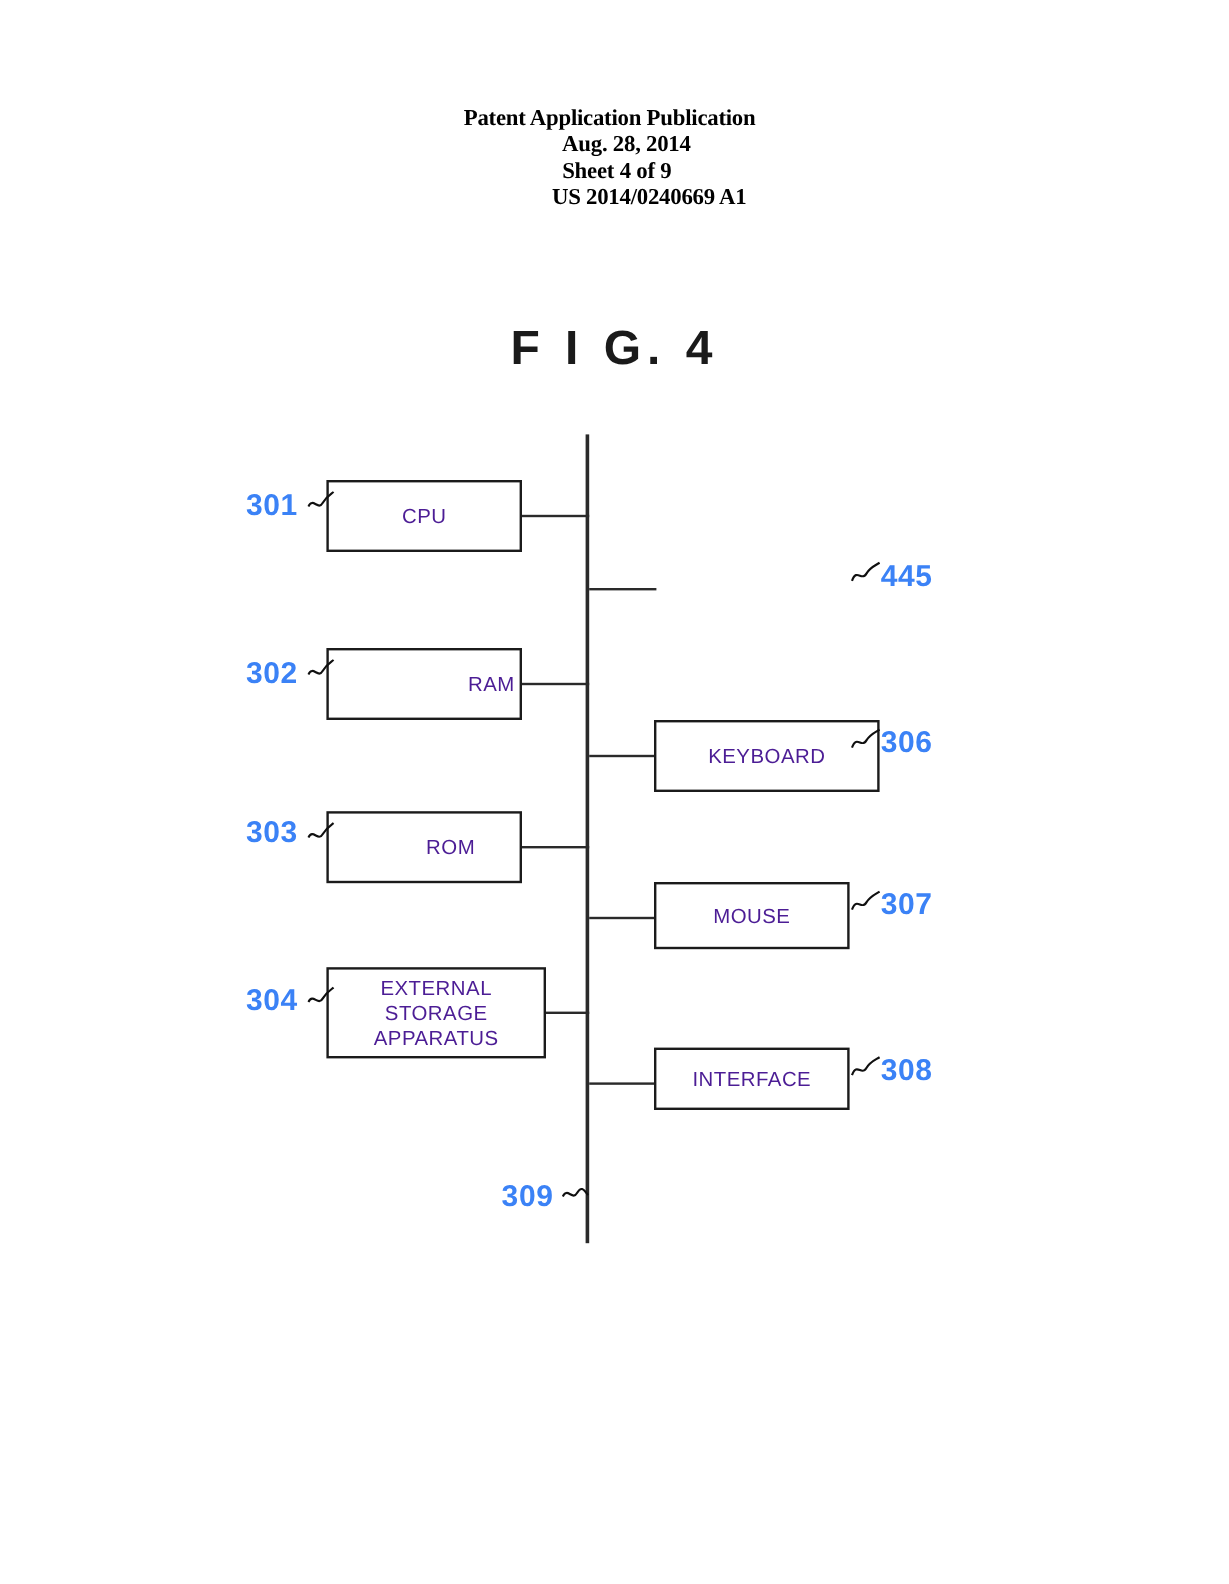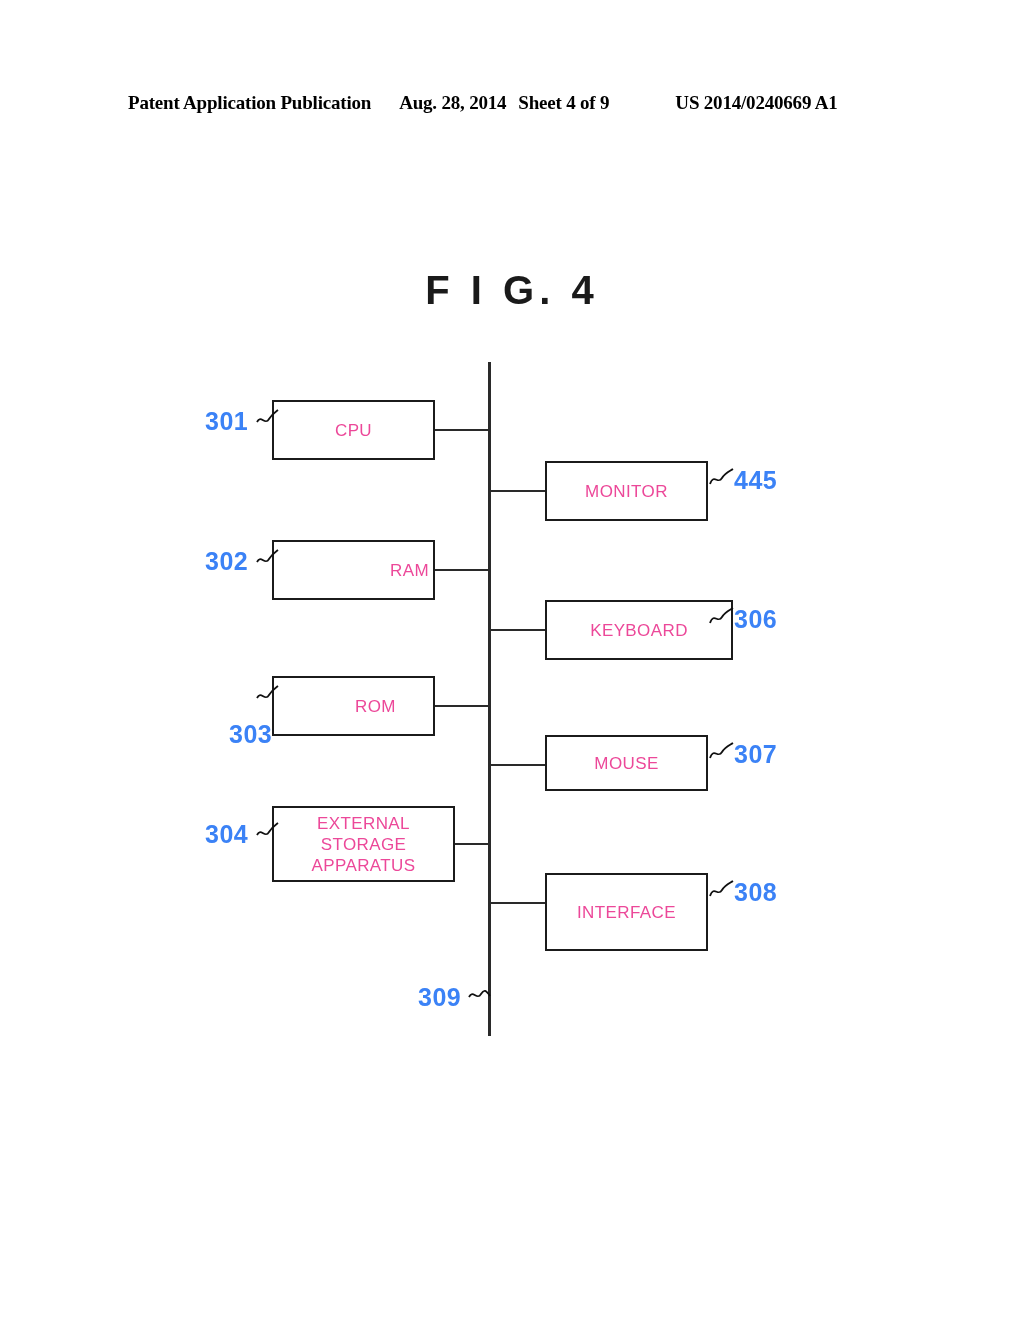--- a/index.html
+++ b/index.html
@@ -18,27 +18,28 @@
   }
 
   
   #header {
     position: absolute;
     left: 128px;
     top: 88px;
     width: 760px;
     height: 26px;
     display: flex;
-    align-items: flex-end;
+    align-items: center;
     font-family: "Liberation Serif", serif;
     font-weight: bold;
     font-size: 19px;
     letter-spacing: -0.2px;
     color: #000000;
     white-space: nowrap;
+    flex-direction: column;
   }
   #header .h-pub   { flex: 0 0 auto; }
   #header .h-date  { flex: 0 0 auto; margin-left: 28px; }
   #header .h-sheet { flex: 0 0 auto; margin-left: 12px; }
   #header .h-num   { flex: 0 0 auto; margin-left: 66px; }
 
   
   #fig-title {
     position: absolute;
     left: 0;
@@ -66,21 +67,21 @@
     box-sizing: border-box;
     border: 2px solid #1b1b1b;
     background: #ffffff;
     display: flex;
     align-items: center;
     justify-content: center;
     text-align: center;
     font-size: 17px;
     line-height: 21px;
     letter-spacing: 0.4px;
-    color: #ec4899;
+    color: #4c1d95;
     z-index: 3;
   }
   .unit-box .box-label {
     display: block;
     padding: 0 4px;
   }
   .unit-box .box-label .ln { display: block; }
 
   
   .ref-num {
@@ -161,55 +162,50 @@
     </div>
 
     <div class="unit-box" style="left:272px; top:806px; width:183px; height:76px;">
       <span class="box-label">
         <span class="ln">EXTERNAL</span>
         <span class="ln">STORAGE</span>
         <span class="ln">APPARATUS</span>
       </span>
     </div>
 
-    <div class="unit-box" style="left:545px; top:461px; width:163px; height:60px;">
-      <span class="box-label">
-        <span class="ln">MONITOR</span>
-      </span>
-    </div>
 
     <div class="unit-box" style="left:545px; top:600px; width:188px; height:60px;">
       <span class="box-label">
         <span class="ln">KEYBOARD</span>
       </span>
     </div>
 
     <div class="unit-box" style="left:545px; top:735px; width:163px; height:56px;">
       <span class="box-label">
         <span class="ln">MOUSE</span>
       </span>
     </div>
 
-    <div class="unit-box" style="left:545px; top:873px; width:163px; height:78px;">
+    <div class="unit-box" style="left:545px; top:873px; width:163px; height:52px;">
       <span class="box-label">
         <span class="ln">INTERFACE</span>
       </span>
     </div>
 
     <div class="ref-num" style="left:205px; top:407px;">301</div>
     <svg class="leader" style="left:256px; top:408px;" width="26" height="26" viewBox="0 0 26 26">
       <path d="M1,14 C5,6 9,18 13,11 C16,6 18,5 22,2" fill="none" stroke="#101010" stroke-width="1.8"></path>
     </svg>
 
     <div class="ref-num" style="left:205px; top:547px;">302</div>
     <svg class="leader" style="left:256px; top:548px;" width="26" height="26" viewBox="0 0 26 26">
       <path d="M1,14 C5,6 9,18 13,11 C16,6 18,5 22,2" fill="none" stroke="#101010" stroke-width="1.8"></path>
     </svg>
 
-    <div class="ref-num" style="left:205px; top:720px;margin-left:24px;">303</div>
+    <div class="ref-num" style="left:205px; top:680px;">303</div>
     <svg class="leader" style="left:256px; top:684px;" width="26" height="26" viewBox="0 0 26 26">
       <path d="M1,14 C5,6 9,18 13,11 C16,6 18,5 22,2" fill="none" stroke="#101010" stroke-width="1.8"></path>
     </svg>
 
     <div class="ref-num" style="left:205px; top:820px;">304</div>
     <svg class="leader" style="left:256px; top:821px;" width="26" height="26" viewBox="0 0 26 26">
       <path d="M1,14 C5,6 9,18 13,11 C16,6 18,5 22,2" fill="none" stroke="#101010" stroke-width="1.8"></path>
     </svg>
 
     <svg class="leader" style="left:708px; top:466px;" width="28" height="26" viewBox="0 0 28 26">

